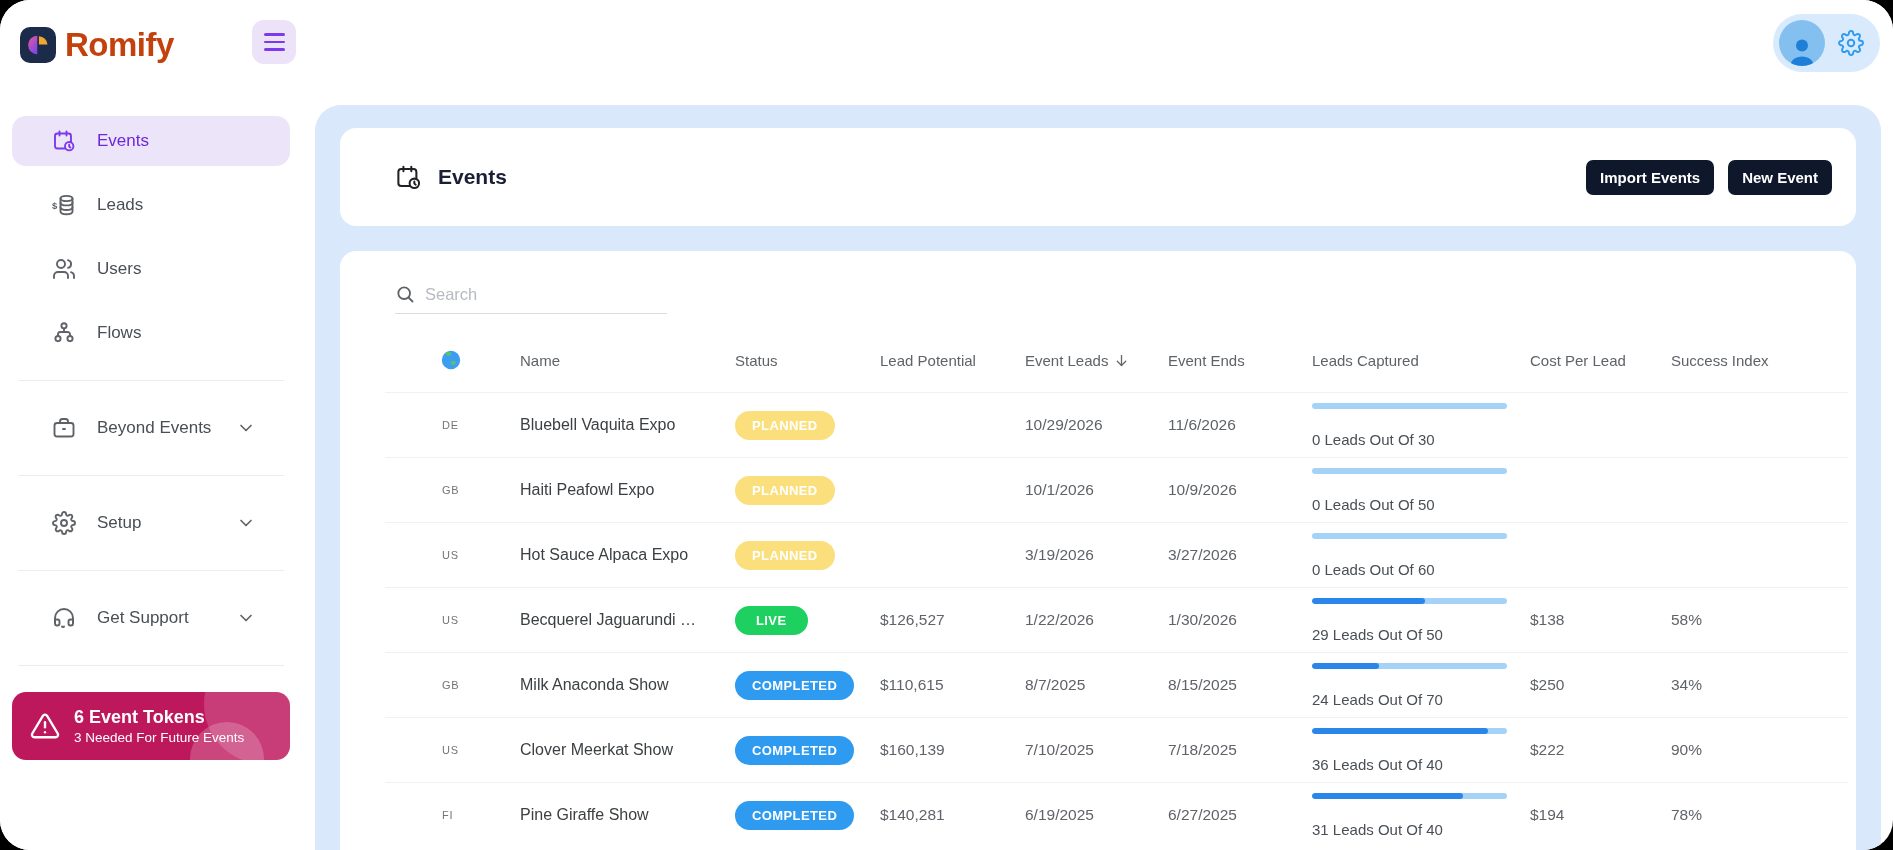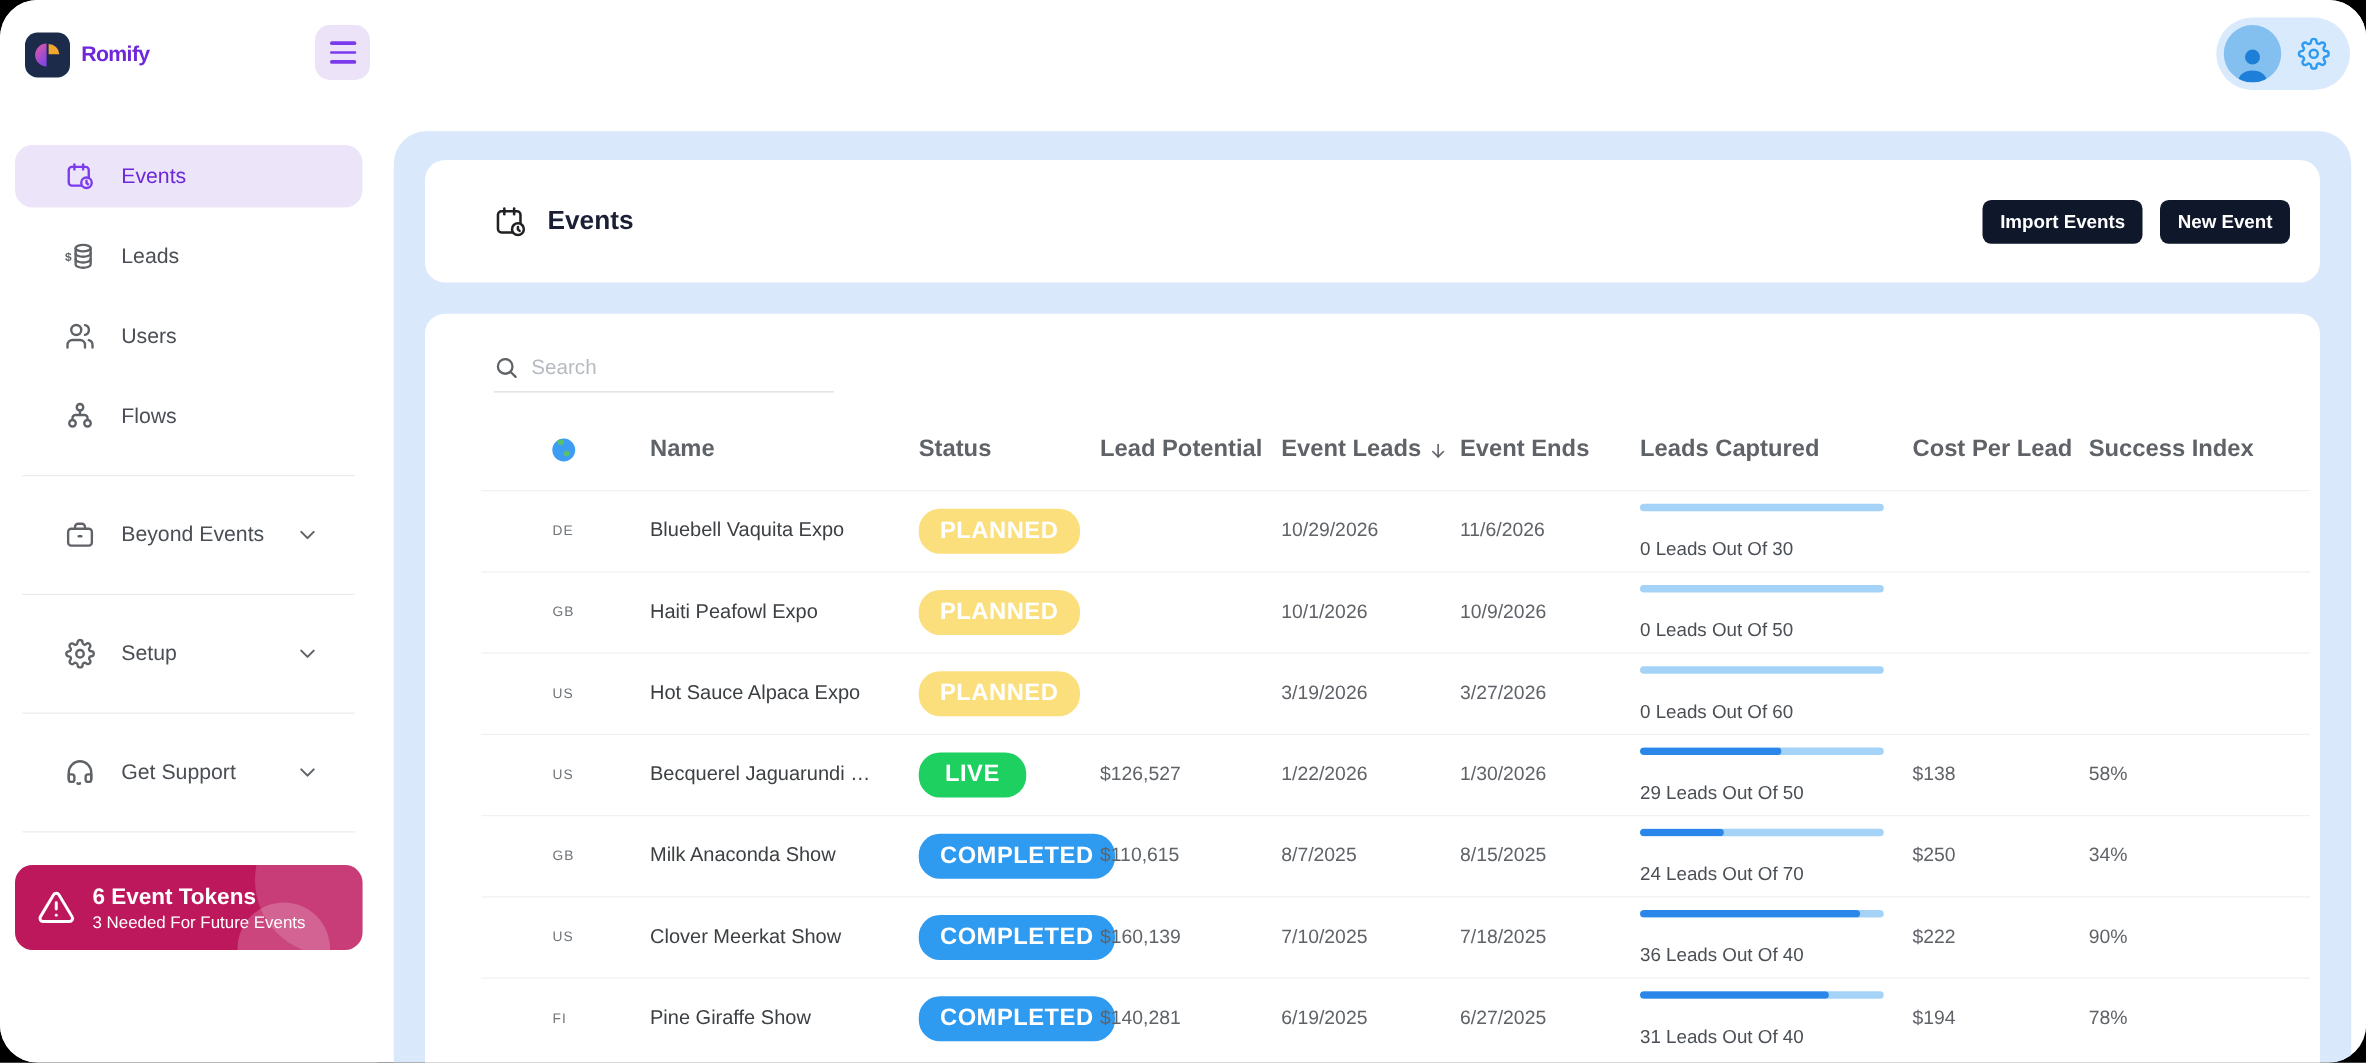--- a/index.html
+++ b/index.html
@@ -3,21 +3,21 @@
 <meta charset="utf-8">
 <style>
   * { margin:0; padding:0; box-sizing:border-box; }
   html,body { width:1893px; height:850px; background:#000; font-family:"Liberation Sans", sans-serif; }
   .window { position:absolute; inset:0; background:#fff; border-radius:30px; overflow:hidden; }
 
   
   .topbar { position:absolute; top:0; left:0; right:0; height:90px; background:#fff; }
   .brand { position:absolute; left:20px; top:26px; display:flex; align-items:center; gap:9px; }
   .logo-box { width:36px; height:36px; border-radius:10px; background:#1c2b4a; display:flex; align-items:center; justify-content:center; }
-  .brand-name { font-size:17px; font-weight:800; color:#6d28d9; letter-spacing:-0.5px; }
+  .brand-name { font-size:33px; font-weight:800; color:#c2410c; letter-spacing:-0.5px; }
   .hamburger { position:absolute; left:252px; top:20px; width:44px; height:44px; border-radius:12px; background:#ece3f8; border:none; display:flex; flex-direction:column; align-items:center; justify-content:center; gap:5px; cursor:pointer; }
   .hamburger span { display:block; width:21px; height:2.6px; border-radius:2px; background:#7c3aed; }
   .user-pill { position:absolute; right:13px; top:14px; height:58px; border-radius:30px; background:#d8eafc; display:flex; align-items:center; gap:13px; padding:0 16px 0 6px; }
   .avatar { width:46px; height:46px; border-radius:50%; background:#84c0ef; display:flex; align-items:flex-end; justify-content:center; overflow:hidden; cursor:pointer; }
   .gear-btn { background:none; border:none; color:#2e9bf0; cursor:pointer; display:flex; }
 
   
   .sidebar { position:absolute; left:0; top:90px; width:302px; bottom:0; background:#fff; padding-top:26px; }
   .nav-item { display:flex; align-items:center; gap:21px; height:50px; padding-left:40px; margin:0 12px 14px 12px; border-radius:14px; color:#4a4f55; font-size:17px; cursor:pointer; }
   .nav-item .ni-icon { color:#5f6368; display:flex; }
@@ -40,27 +40,27 @@
   .header-title { font-size:21px; font-weight:700; color:#1a1f36; }
   .header-buttons { margin-left:auto; display:flex; gap:14px; }
   .btn-blue { background:#0f172a; color:#fff; border:none; border-radius:7px; font-size:15px; font-weight:700; padding:9px 14px; cursor:pointer; font-family:"Liberation Sans", sans-serif; }
 
   .table-card { position:absolute; left:25px; right:25px; top:146px; height:640px; background:#fff; border-radius:16px; overflow:hidden; }
   .search-wrap { display:flex; align-items:center; gap:10px; margin:33px 0 0 55px; width:272px; border-bottom:1px solid #dcdcdc; padding-bottom:9px; color:#9aa0a6; }
   .search-wrap input { border:none; outline:none; font-size:16.5px; color:#3c4043; width:210px; font-family:"Liberation Sans", sans-serif; }
   .search-wrap input::placeholder { color:#b6bbc1; }
 
   .grid-row { display:grid; grid-template-columns:135px 215px 145px 145px 143px 144px 218px 141px 1fr; align-items:center; margin:0 8px 0 45px; }
-  .thead { height:64px; margin-top:14px; color:#5f6368; font-size:19px;font-weight:bold; }
+  .thead { height:64px; margin-top:14px; color:#5f6368; font-size:15px; }
   .thead .hcell { display:flex; align-items:center; gap:5px; }
   .col-flag { padding-left:55px; }
   .trow { height:65px; border-top:1px solid #f1f1f1; font-size:15.5px; color:#5f6368; }
   .cell-code { font-size:11px; color:#70757a; letter-spacing:.8px; padding-left:57px; }
   .cell-name { color:#3c4043; font-size:16px; white-space:nowrap; overflow:hidden; text-overflow:ellipsis; padding-right:14px; }
-  .pill { display:inline-block; justify-self:start; color:#fff; font-size:19px; font-weight:700; letter-spacing:.4px; padding:7px 17px; border-radius:17px; }
+  .pill { display:inline-block; justify-self:start; color:#fff; font-size:13px; font-weight:700; letter-spacing:.4px; padding:7px 17px; border-radius:17px; }
   .st-planned { background:#fbdf7d; }
   .st-live { background:#1ed05f; padding:7px 21px; }
   .st-completed { background:#2e9bf0; }
   .leads-cell { display:flex; flex-direction:column; justify-content:center; }
   .pbar { width:195px; height:6px; border-radius:3px; background:#a5d3f7; overflow:hidden; margin-bottom:9px; }
   .pbar-fill { height:100%; background:#2b86ea; border-radius:3px; }
   .leads-label { font-size:15px; color:#4a4f55;margin-top:13px; }
 
   svg { display:block; }
 </style>

